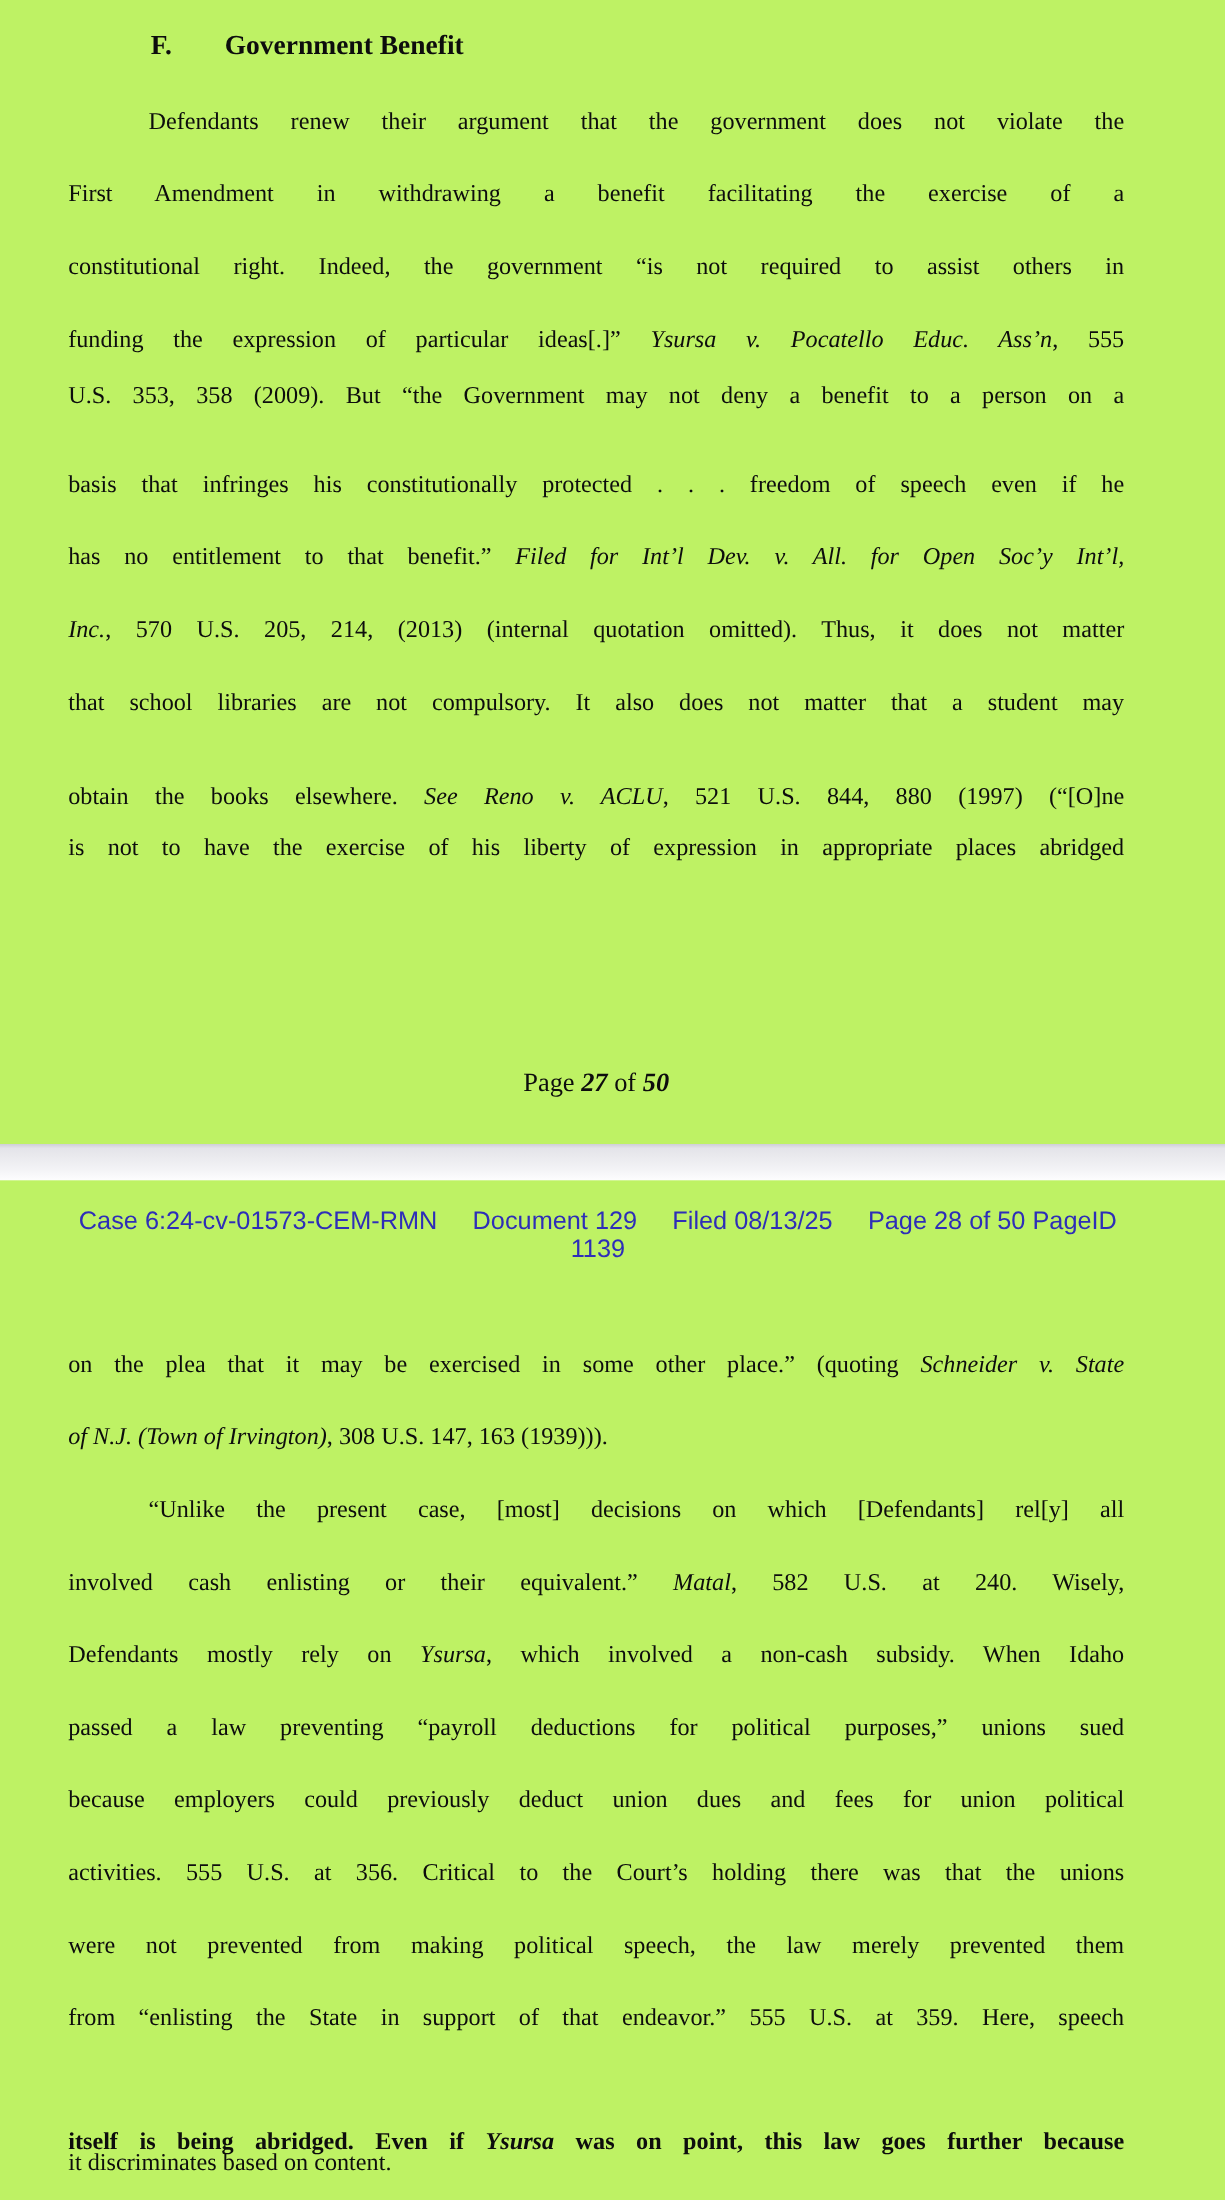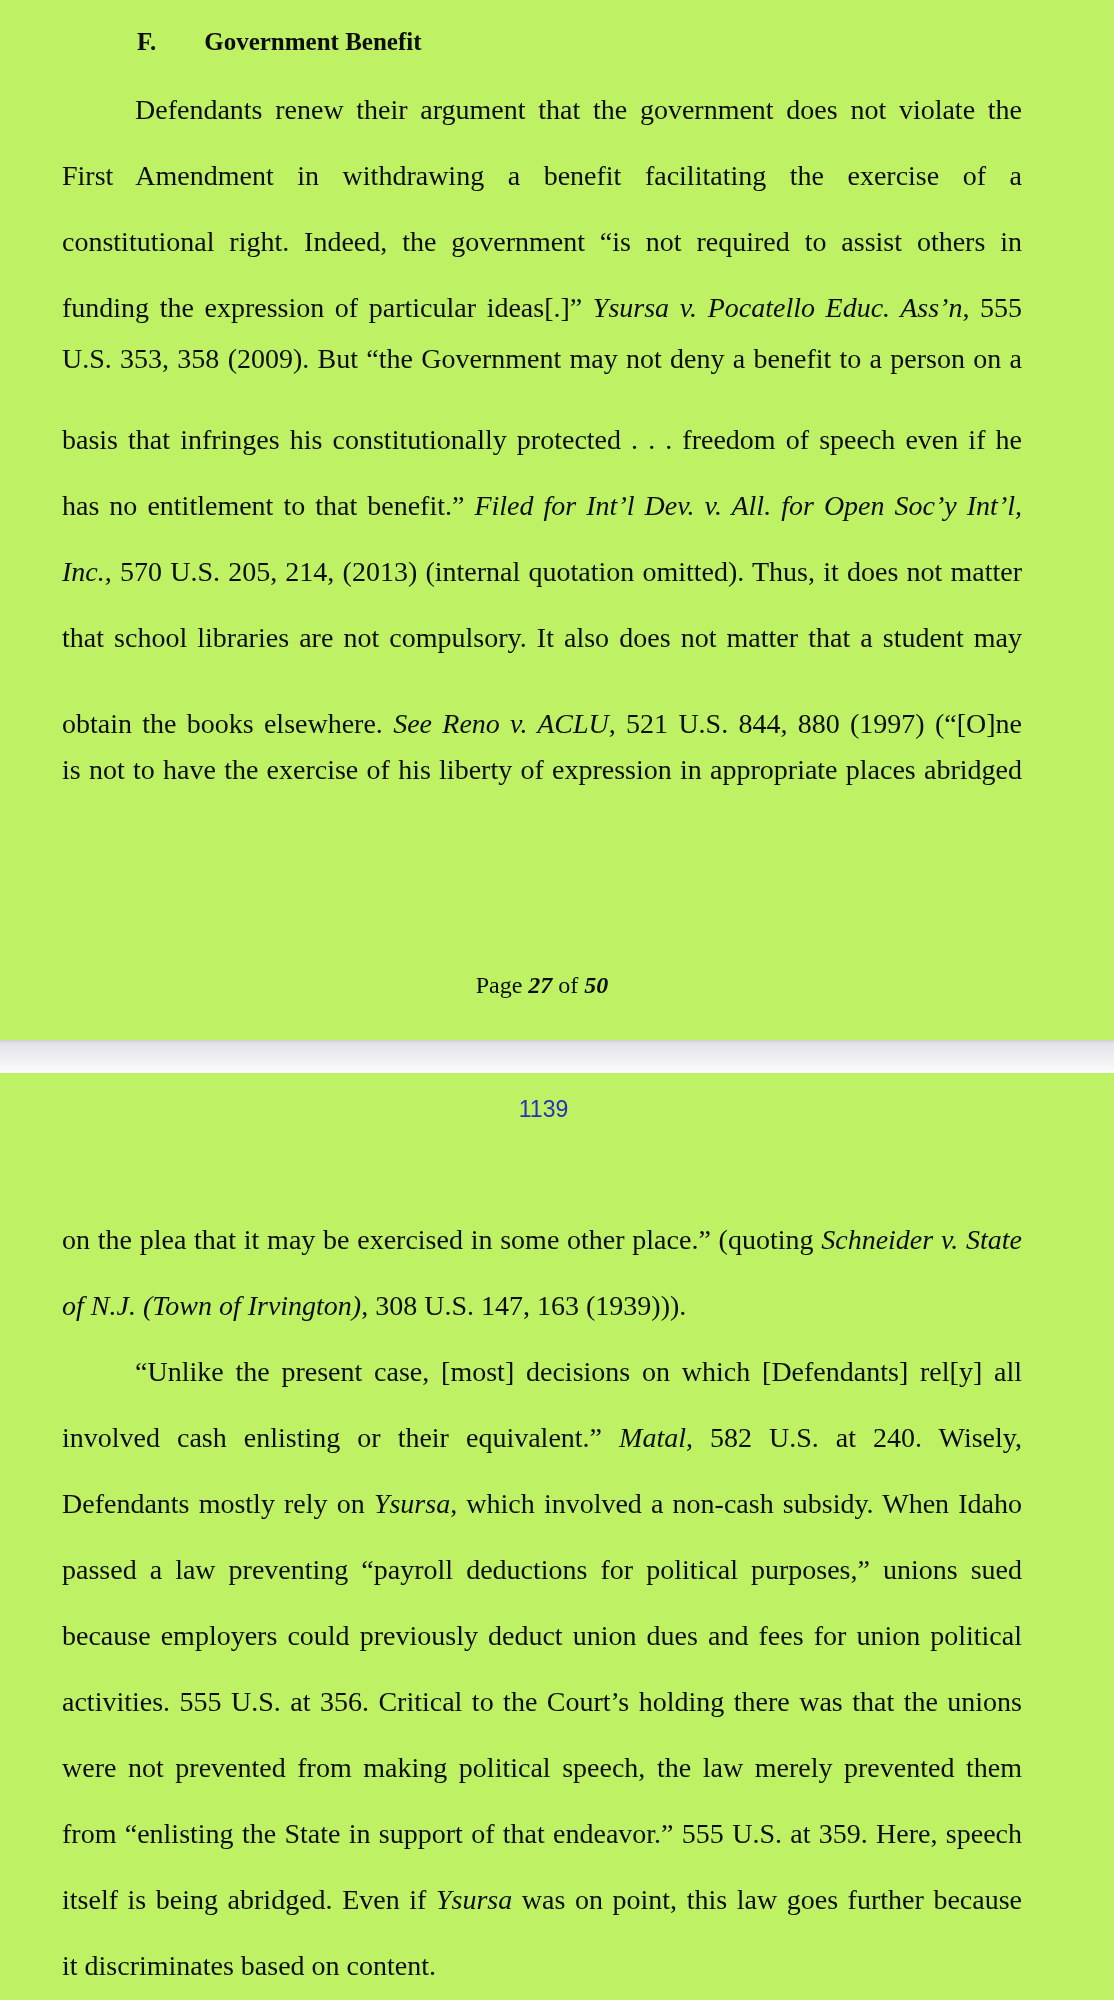--- a/index.html
+++ b/index.html
@@ -22,21 +22,21 @@
     font-size: 25px;
     line-height: 32px;
     font-weight: bold;
   }
   .h-title { margin-left: 48px; }
   .doc-line {
     position: absolute;
     left: 62px;
     width: 960px;
     box-sizing: border-box;
-    font-size: 28px;
+    font-size: 22px;
     line-height: 30px;
     text-align: justify;
     text-align-last: justify;
     -moz-text-align-last: justify;
     white-space: normal;
   }
   .doc-line.indent { padding-left: 73px; }
   .doc-line.flush { text-align-last: left; -moz-text-align-last: left; }
   .seg-i { font-style: italic; }
   .seg-b { font-weight: bold; font-style: italic; }
@@ -95,31 +95,37 @@
       <div class="doc-line" style="top: 623px;"><span>that school libraries are not compulsory. It also does not matter that a student may</span></div>
       <div class="doc-line" style="top: 709px;"><span>obtain the books elsewhere. </span><span class="seg-i">See Reno v. ACLU</span><span>, 521 U.S. 844, 880 (1997) (“[O]ne</span></div>
       <div class="doc-line" style="top: 755px;"><span>is not to have the exercise of his liberty of expression in appropriate places abridged</span></div>
     </div>
 
   <div class="page-footer" id="page1-footer"><span>Page </span><span class="seg-b">27</span><span> of </span><span class="seg-b">50</span></div>
 
   <div class="page-break"></div>
 
   <div class="stamp" id="stamp" style="color: rgb(46, 46, 184);">
+    <div class="stamp-line1" id="stamp-line1">
+        <span>Case 6:24-cv-01573-CEM-RMN</span>
+        <span>Document 129</span>
+        <span>Filed 08/13/25</span>
+        <span>Page 28 of 50 PageID</span>
+      </div>
     <div class="stamp-line2">1139</div>
   </div>
 
   <div id="page2-lines">
       <div class="doc-line" style="top: 1225px;"><span>on the plea that it may be exercised in some other place.” (quoting </span><span class="seg-i">Schneider v. State</span></div>
       <div class="doc-line flush" style="top: 1291px;"><span class="seg-i">of N.J. (Town of Irvington)</span><span>, 308 U.S. 147, 163 (1939))).</span></div>
       <div class="doc-line indent" style="top: 1357px;"><span>“Unlike the present case, [most] decisions on which [Defendants] rel[y] all</span></div>
       <div class="doc-line" style="top: 1423px;"><span>involved cash enlisting or their equivalent.” </span><span class="seg-i">Matal</span><span>, 582 U.S. at 240. Wisely,</span></div>
       <div class="doc-line" style="top: 1489px;"><span>Defendants mostly rely on </span><span class="seg-i">Ysursa</span><span>, which involved a non-cash subsidy. When Idaho</span></div>
       <div class="doc-line" style="top: 1555px;"><span>passed a law preventing “payroll deductions for political purposes,” unions sued</span></div>
       <div class="doc-line" style="top: 1621px;"><span>because employers could previously deduct union dues and fees for union political</span></div>
       <div class="doc-line" style="top: 1687px;"><span>activities. 555 U.S. at 356. Critical to the Court’s holding there was that the unions</span></div>
       <div class="doc-line" style="top: 1753px;"><span>were not prevented from making political speech, the law merely prevented them</span></div>
       <div class="doc-line" style="top: 1819px;"><span>from “enlisting the State in support of that endeavor.” 555 U.S. at 359. Here, speech</span></div>
-      <div class="doc-line" style="top: 1885px;"><span>itself is being abridged. Even if </span><span class="seg-i">Ysursa</span><span> was on point, this law goes further because</span></div>
+      <div class="doc-line" style="top: 1932px; font-weight: bold;"><span>itself is being abridged. Even if </span><span class="seg-i">Ysursa</span><span> was on point, this law goes further because</span></div>
       <div class="doc-line flush" style="top: 1951px;"><span>it discriminates based on content.</span></div>
     </div>
 
 </div>
 
 </body></html>

